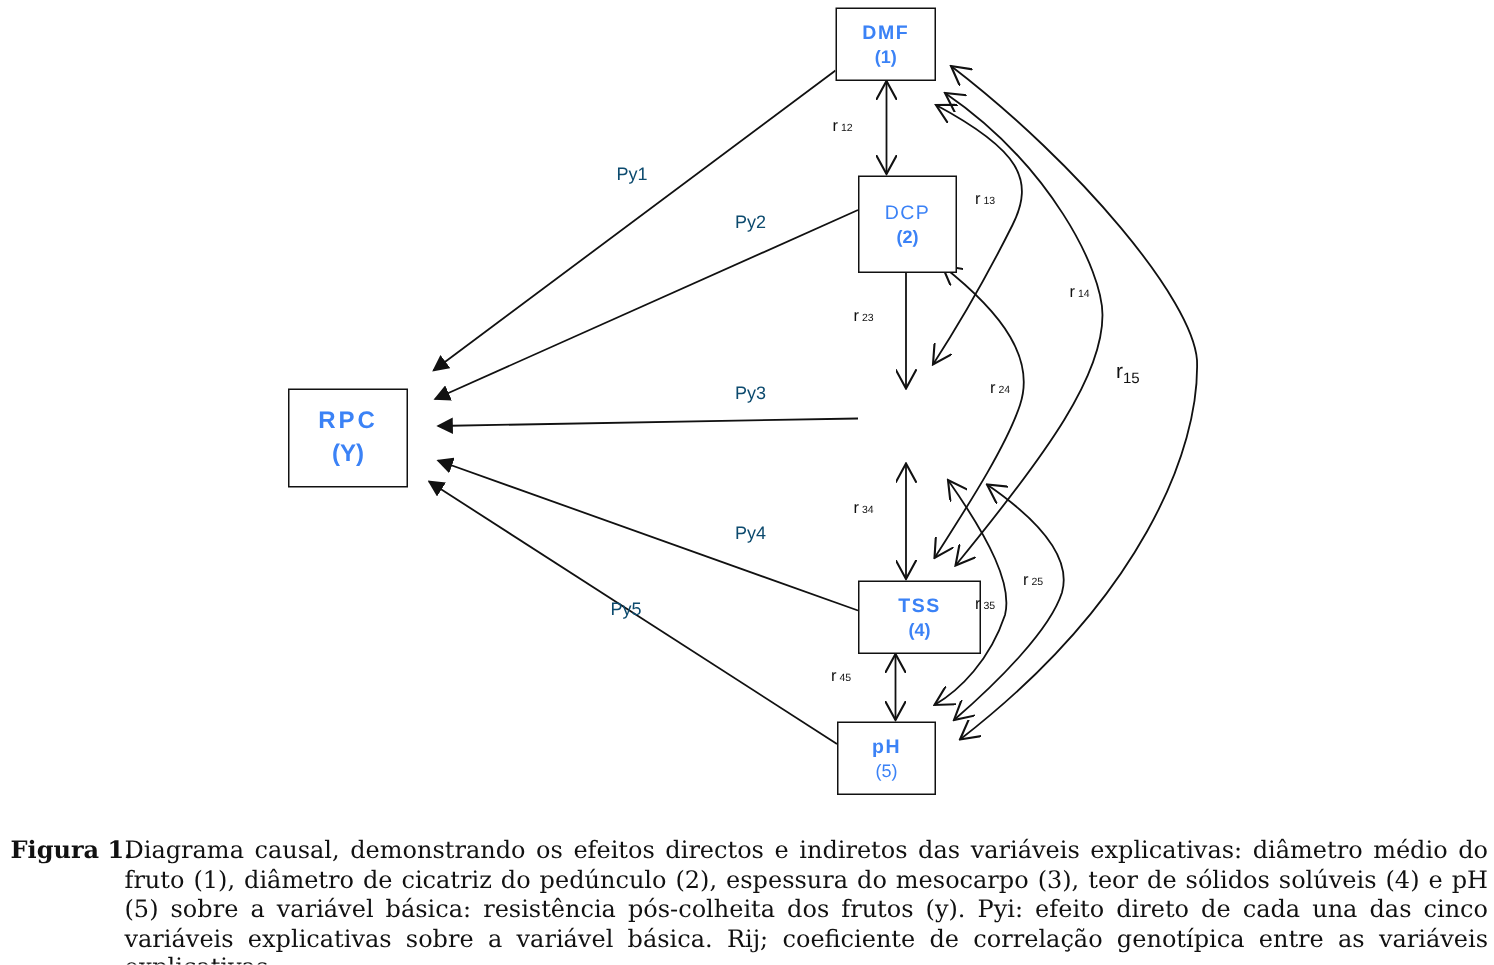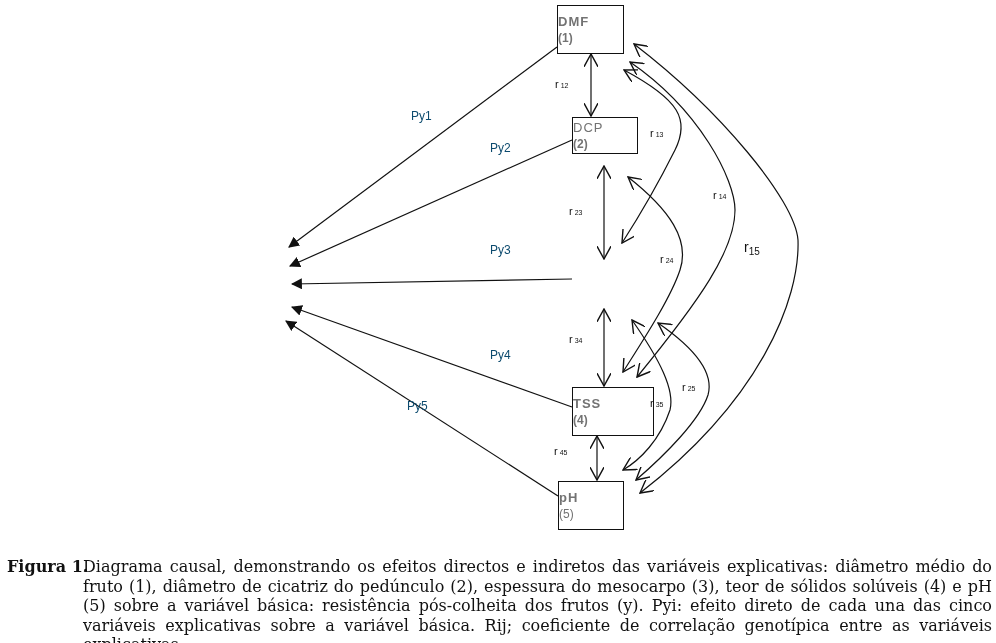--- a/index.html
+++ b/index.html
@@ -1,20 +1,20 @@
 <!DOCTYPE html>
 <html><head>
 <meta charset="utf-8">
 <style>
   html, body { margin: 0; padding: 0; background: #ffffff; }
   body { width: 996px; height: 643px; position: relative; overflow: hidden; }
   #diagram { position: absolute; left: 0; top: 0; width: 996px; height: 545px; }
   .box { position: absolute; border: 1.3px solid #111; background: #fff; box-sizing: border-box;
-         display: flex; flex-direction: column; align-items: flex-start; justify-content: center;
-         font-family: "Liberation Sans", sans-serif; color: #737373; }
+         display: flex; flex-direction: column; align-items: center; justify-content: center;
+         font-family: "Liberation Sans", sans-serif; color: #3b82f6; }
   .box .abbr { font-weight: bold; font-size: 13px; letter-spacing: 1px; line-height: 17px; }
   .box .num { font-weight: bold; font-size: 12px; line-height: 17px; }
   .box.rpc .abbr { font-size: 16px; letter-spacing: 2px; line-height: 22px; }
   .box.rpc .num { font-size: 16px; line-height: 22px; }
   .lbl { position: absolute; font-family: "Liberation Sans", sans-serif; color: #0c4a6e; font-size: 12px; }
   .rlbl { position: absolute; font-family: "Liberation Sans", sans-serif; color: #111; font-size: 11px; }
   .rlbl .sub { font-size: 7px; margin-left: 2px; }
   .rlbl.big { font-size: 14px; }
   .rlbl.big .sub { font-size: 10px; vertical-align: -3px; margin-left: 0; }
   #caption { position: absolute; left: 7px; top: 557px; width: 985px;
@@ -54,36 +54,40 @@
       <path d="M 632,320 C 660,360 675,390 670,410 C 660,440 640,460 623,470" marker-start="url(#open)" marker-end="url(#open)"></path>
       <path d="M 658,323 C 690,345 715,370 708,395 C 700,420 665,455 636,480" marker-start="url(#open)" marker-end="url(#open)"></path>
       <path d="M 634,44 C 720,110 795,200 798,240 C 800,300 760,400 640,493" marker-start="url(#open)" marker-end="url(#open)"></path>
     </g>
   </svg>
 
   <div class="box" style="left:557px;top:5px;width:67px;height:49px;">
     <span class="abbr">DMF</span>
     <span class="num">(1)</span>
   </div>
-  <div class="box" style="left:572px;top:117px;width:66px;height:37px;">
+  <div class="box" style="left:572px;top:117px;width:66px;height:65px;">
     <span class="abbr" style="font-weight:normal;">DCP</span>
     <span class="num">(2)</span>
   </div>
   <div class="box" style="left:572px;top:387px;width:82px;height:49px;">
     <span class="abbr">TSS</span>
     <span class="num">(4)</span>
   </div>
   <div class="box" style="left:558px;top:481px;width:66px;height:49px;">
     <span class="abbr">pH</span>
     <span class="num" style="font-weight:normal;">(5)</span>
   </div>
+  <div class="box rpc" style="left:192px;top:259px;width:80px;height:66px;">
+    <span class="abbr">RPC</span>
+    <span class="num">(Y)</span>
+  </div>
 
   <span class="lbl" style="left:411px;top:109px;">Py1</span>
   <span class="lbl" style="left:490px;top:141px;">Py2</span>
-  <span class="lbl" style="left:490px;top:243px;">Py3</span>
+  <span class="lbl" style="left:490px;top:255px;">Py3</span>
   <span class="lbl" style="left:490px;top:348px;">Py4</span>
   <span class="lbl" style="left:407px;top:379px;margin-top:20px;">Py5</span>
 
   <span class="rlbl" style="left:555px;top:78px;"><span>r</span><span class="sub">12</span></span>
   <span class="rlbl" style="left:650px;top:127px;"><span>r</span><span class="sub">13</span></span>
   <span class="rlbl" style="left:713px;top:189px;"><span>r</span><span class="sub">14</span></span>
   <span class="rlbl big" style="left:744px;top:239px;"><span>r</span><span class="sub">15</span></span>
   <span class="rlbl" style="left:569px;top:205px;"><span>r</span><span class="sub">23</span></span>
   <span class="rlbl" style="left:660px;top:253px;"><span>r</span><span class="sub">24</span></span>
   <span class="rlbl" style="left:682px;top:381px;"><span>r</span><span class="sub">25</span></span>

